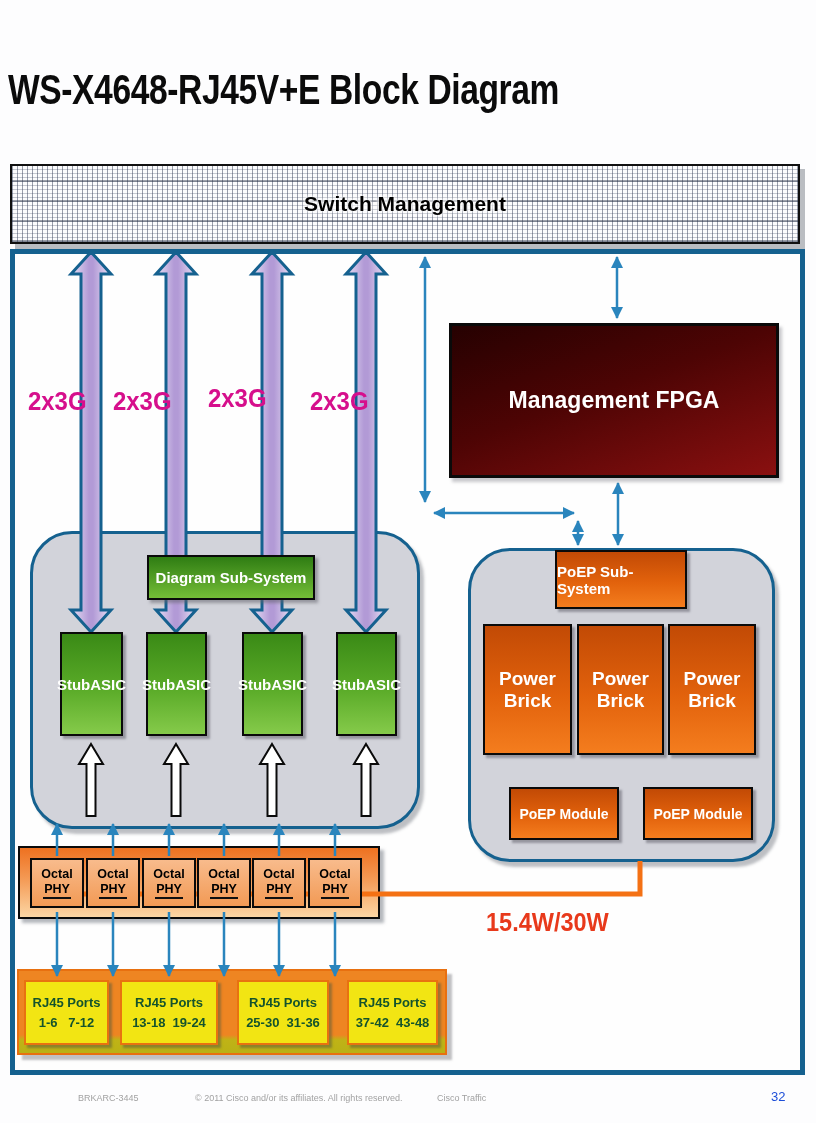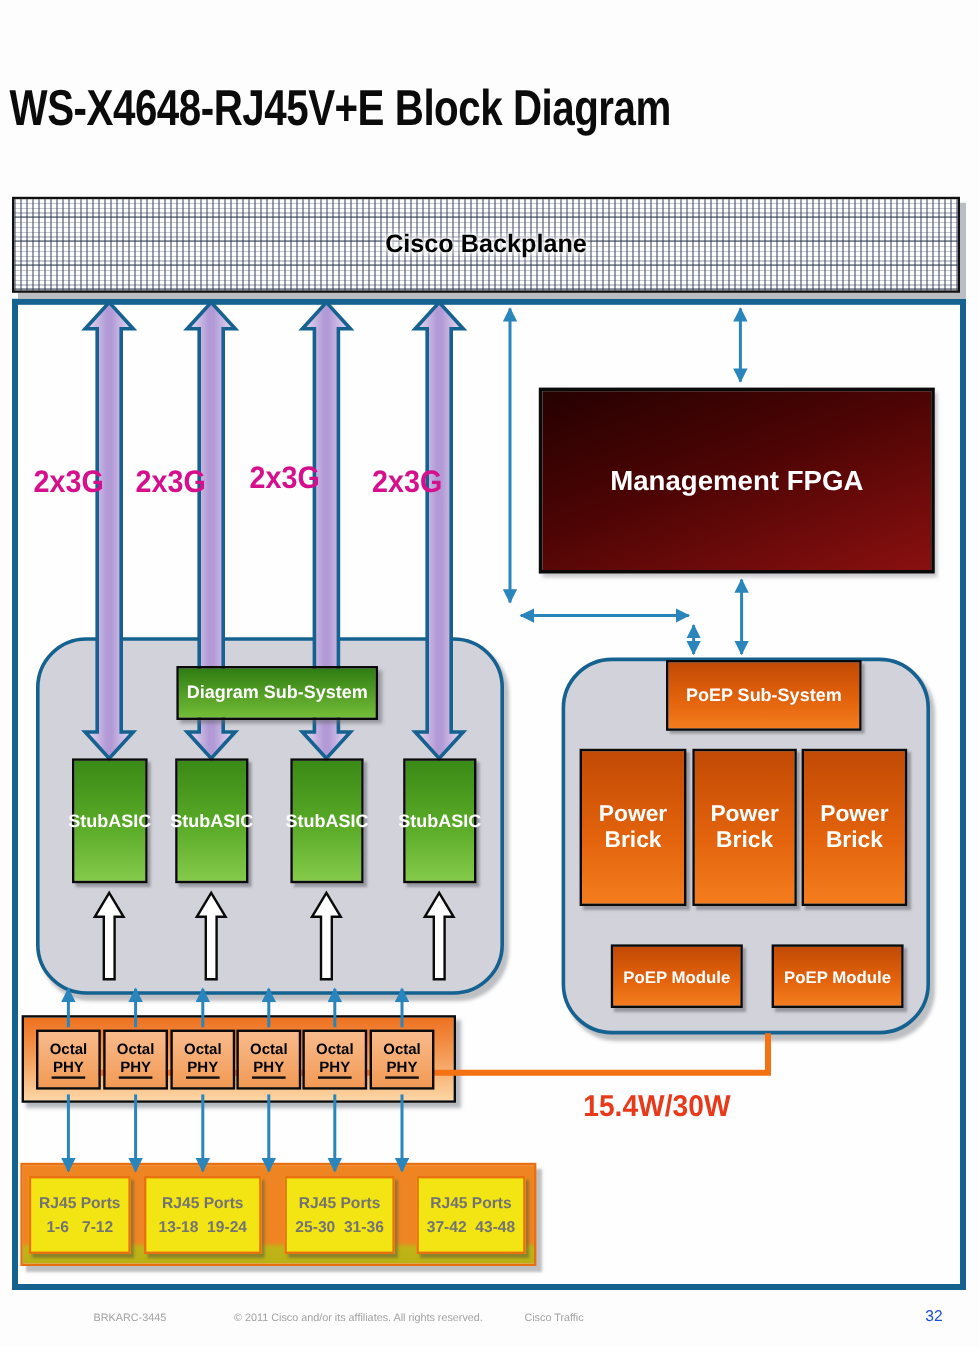--- a/index.html
+++ b/index.html
@@ -48,41 +48,41 @@
   .traffic-label { left:147px; top:555px; width:168px; height:45px; font-size:15px; }
 
   .stub { top:632px; height:104px; background:linear-gradient(180deg,#3a8a16 0%,#5aab28 55%,#85ca4a 100%);
     border:2.5px solid #0a0a0a; box-shadow:3px 3px 2px rgba(100,100,110,.55);
     display:flex; align-items:center; justify-content:center; row-gap:13px;
     color:#fff; font-size:15px; font-weight:bold; }
 
   .orange-grad { background:linear-gradient(180deg,#c24a05 0%,#e2620c 55%,#f47d1e 100%);
     border:2.5px solid #0a0a0a; box-shadow:3px 3px 2px rgba(100,100,110,.55);
     display:flex; align-items:center; justify-content:center; color:#fff; font-weight:bold; }
-  .poep-label { left:555px; top:550px; width:163px; height:59px; font-size:15px; }
+  .poep-label { left:555px; top:550px; width:132px; height:59px; font-size:15px; }
   .brick { top:624px; height:131px; flex-direction:column; font-size:19px; }
   .poep-module { top:787px; width:110px; height:53px; font-size:14px; }
 
   .phy-container { position:absolute; left:18px; top:846px; width:362px; height:73px;
     background:linear-gradient(180deg,#ee7120 0%,#f49a55 45%,#fcd6a4 100%);
     border:2.5px solid #0a0a0a; box-shadow:4px 4px 3px rgba(110,115,125,.5); z-index:1; }
   .phy { top:858px; width:54px; height:50px; background:linear-gradient(180deg,#f8bb8c 0%,#f29a55 100%);
     border:2.5px solid #0a0a0a; display:flex; flex-direction:column; align-items:center; justify-content:center;
     row-gap:1px; color:#000; font-size:12.5px; font-weight:bold; }
   .phy .u { border-bottom:2px solid #101010; padding:0 1px 1px 1px; }
 
   .power-label { left:486px; top:908px; font-size:25px; font-weight:bold; color:#e8391b; transform:scaleX(.94); transform-origin:left center; }
 
   .rj45-container { position:absolute; left:17px; top:969px; width:430px; height:86px;
     background:linear-gradient(180deg,#ee8522 0%,#ee8522 78%,#c0b316 84%,#b9b116 100%);
     border:2.5px solid #e87010; box-shadow:5px 5px 2px rgba(150,150,155,.6); z-index:1; }
   .rj45 { top:980px; height:65px; background:#f2e513; border:2.5px solid #e87210;
     box-shadow:3px 3px 2px rgba(95,95,60,.55);
     display:flex; flex-direction:column; align-items:center; justify-content:center; row-gap:5px;
-    color:#737373; font-size:13px; font-weight:bold; }
+    color:#14532d; font-size:13px; font-weight:bold; }
   .rj45 .l2 { white-space:pre; }
 
   .footer { position:absolute; width:100%; top:1093px; font-size:9px; color:#a2a2a2; z-index:3; }
   .footer .f-session { position:absolute; left:78px; }
   .footer .f-copy    { position:absolute; left:195px; }
   .footer .f-class   { position:absolute; left:437px; }
   .footer .f-page    { position:absolute; left:771px; top:-4px; font-size:13px; color:#1d4ed8;text-align:center; }
 </style>
 </head>
 <body>
@@ -144,21 +144,21 @@
       <polygon points="91,744 103,764 95.5,764 95.5,816 86.5,816 86.5,764 79,764"></polygon>
       <polygon points="176,744 188,764 180.5,764 180.5,816 171.5,816 171.5,764 164,764"></polygon>
       <polygon points="272,744 284,764 276.5,764 276.5,816 267.5,816 267.5,764 260,764"></polygon>
       <polygon points="366,744 378,764 370.5,764 370.5,816 361.5,816 361.5,764 354,764"></polygon>
     </g>
 
     <polyline points="58,894 640,894 640,861" stroke="#f47114" stroke-width="5" fill="none"></polyline>
   </svg>
 
   <div class="backplane">
-    <span>Cisco Backplane</span>
+    <span>Switch Management</span>
   </div>
 
   <div class="z3 uplink-label" style="left:28px;  top:386px;">2x3G</div>
   <div class="z3 uplink-label" style="left:113px; top:386px;">2x3G</div>
   <div class="z3 uplink-label" style="left:208px; top:383px;">2x3G</div>
   <div class="z3 uplink-label" style="left:310px; top:386px;">2x3G</div>
 
   <div class="z3 fpga">
     <span>Management FPGA</span>
   </div>

